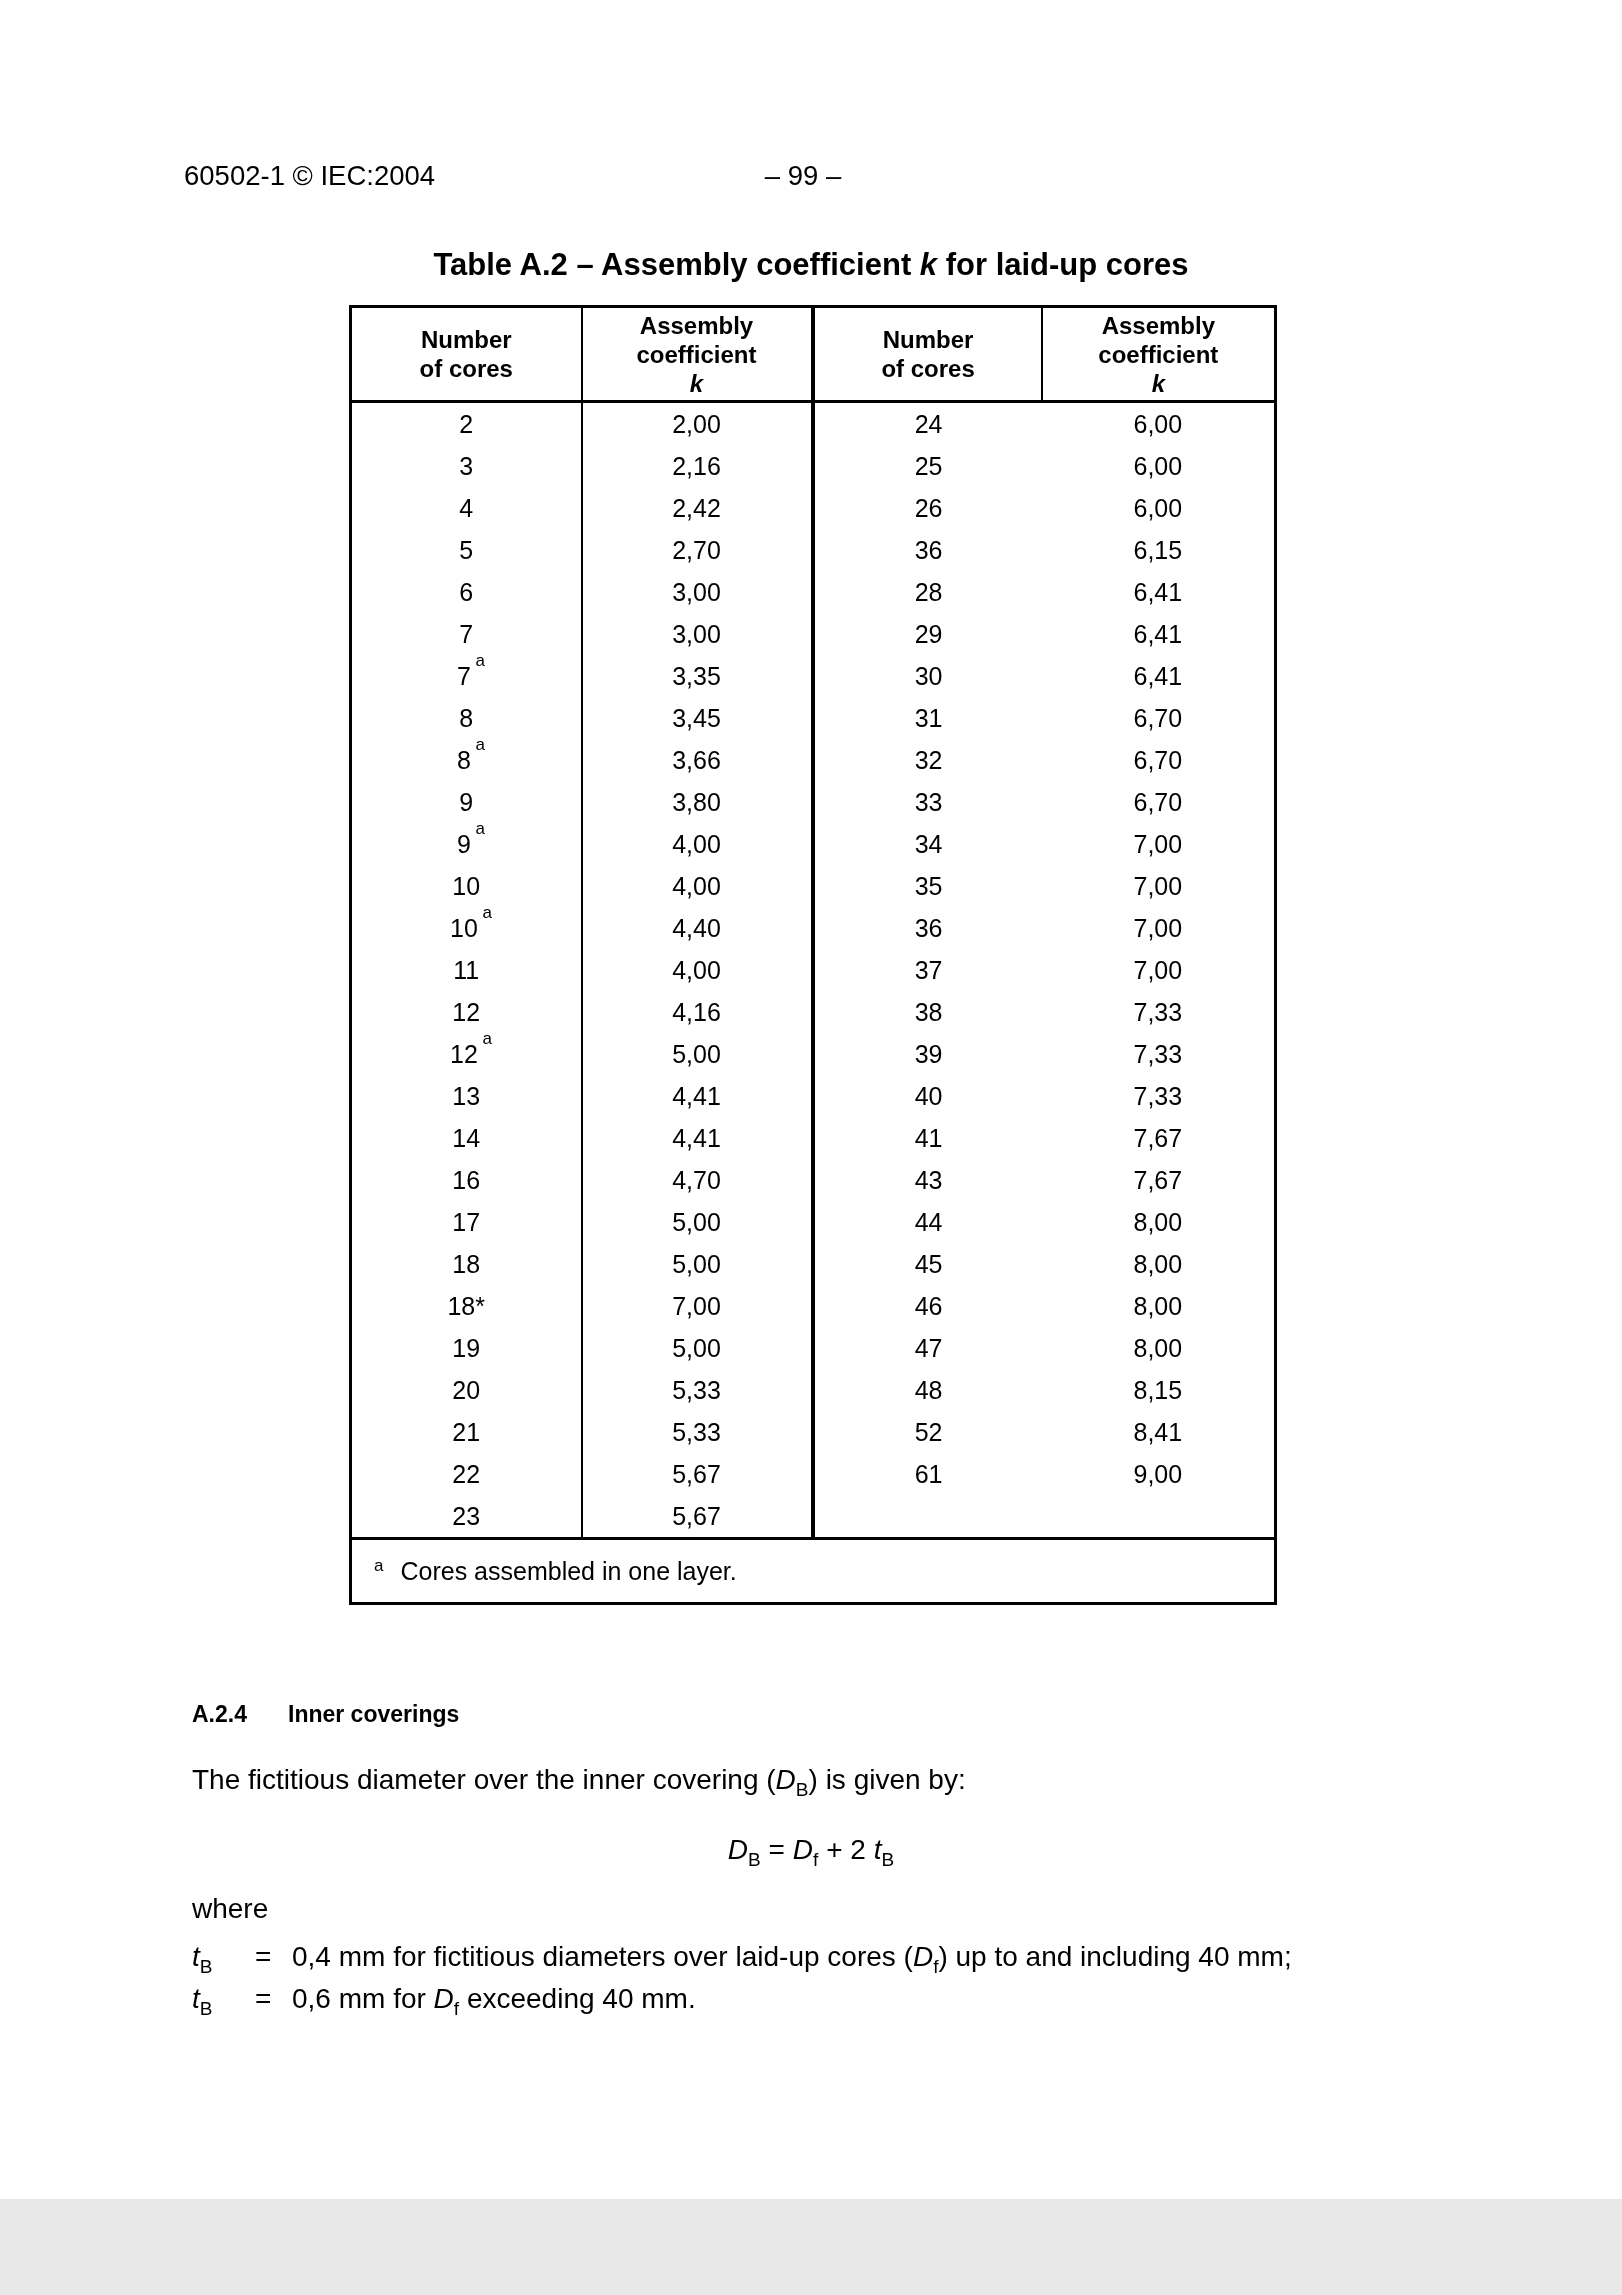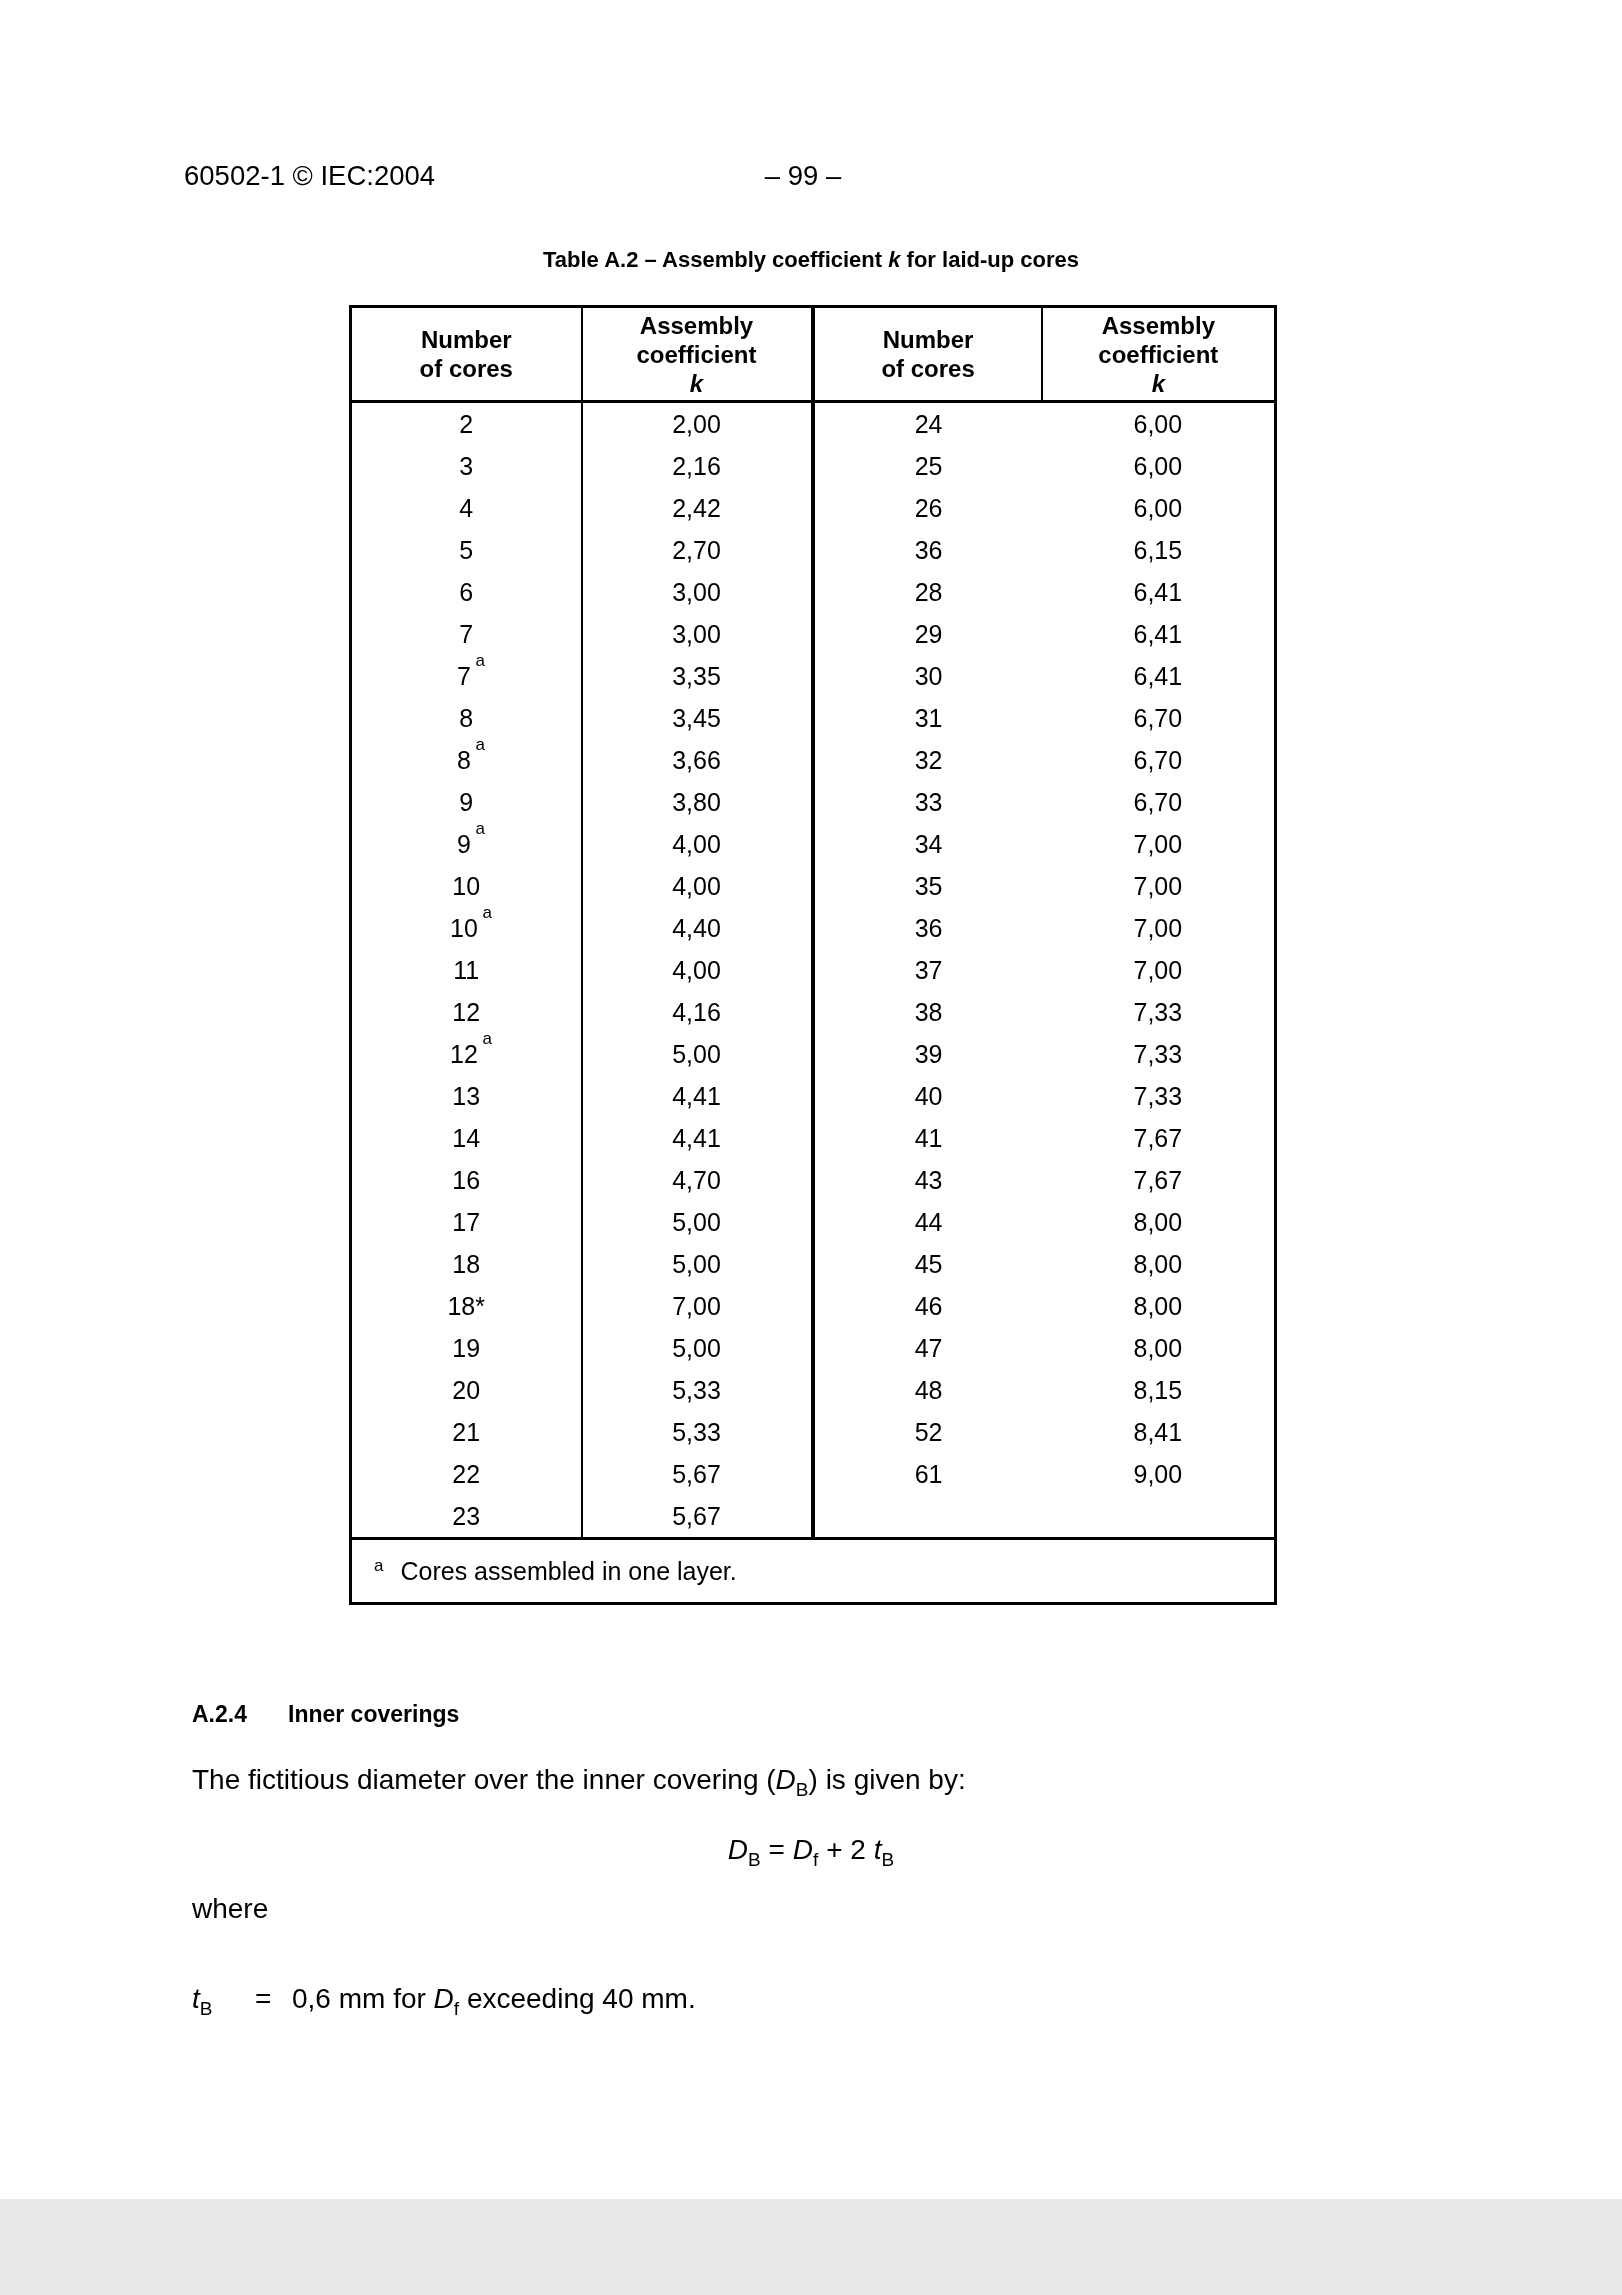--- a/index.html
+++ b/index.html
@@ -15,21 +15,21 @@
   }
 
   
   .running-header { position: absolute; top: 160px; left: 0; right: 0; height: 34px; font-size: 27.5px; }
   .doc-ref { position: absolute; left: 184px; top: 0; white-space: nowrap; }
   .page-num { position: absolute; left: 0; right: 16px; top: 0; text-align: center; }
 
   
   .table-title {
     position: absolute; top: 247px; left: 0; width: 100%;
-    text-align: center; font-size: 22px; font-weight: bold; white-space: nowrap;
+    text-align: center; font-size: 31px; font-weight: bold; white-space: nowrap;
   }
   .table-title i { font-style: italic; }
 
   
   .coeff-table {
     position: absolute; left: 349px; top: 305px;
     border-collapse: collapse; table-layout: fixed;
     border: 3.3px solid #000;
   }
   .coeff-table th, .coeff-table td { padding: 0; text-align: center; vertical-align: middle; }
@@ -301,17 +301,18 @@
   </table>
 
   <h2 class="sec"><span class="sec-num">A.2.4</span><span class="sec-name">Inner coverings</span></h2>
 
   <p class="intro"><span>The fictitious diameter over the inner covering (</span><i>D</i><sub>B</sub><span>) is given by:</span></p>
 
   <div class="formula"><i>D</i><sub>B</sub><span class="op">=</span><i>D</i><sub>f</sub><span class="op">+ 2</span><i>t</i><sub>B</sub></div>
 
   <p class="where">where</p>
 
+  <div class="def def-line-1"><span class="def-sym"><i>t</i><sub>B</sub></span><span class="def-eq">=</span><span class="def-text"><span>0,4 mm for fictitious diameters over laid-up cores (</span><i>D</i><sub>f</sub><span>) up to and including 40 mm;</span></span></div>
 
   <div class="def def-line-2"><span class="def-sym"><i>t</i><sub>B</sub></span><span class="def-eq">=</span><span class="def-text"><span>0,6 mm for </span><i>D</i><sub>f</sub><span> exceeding 40 mm.</span></span></div>
 
 </div>
 
 
 </body></html>

